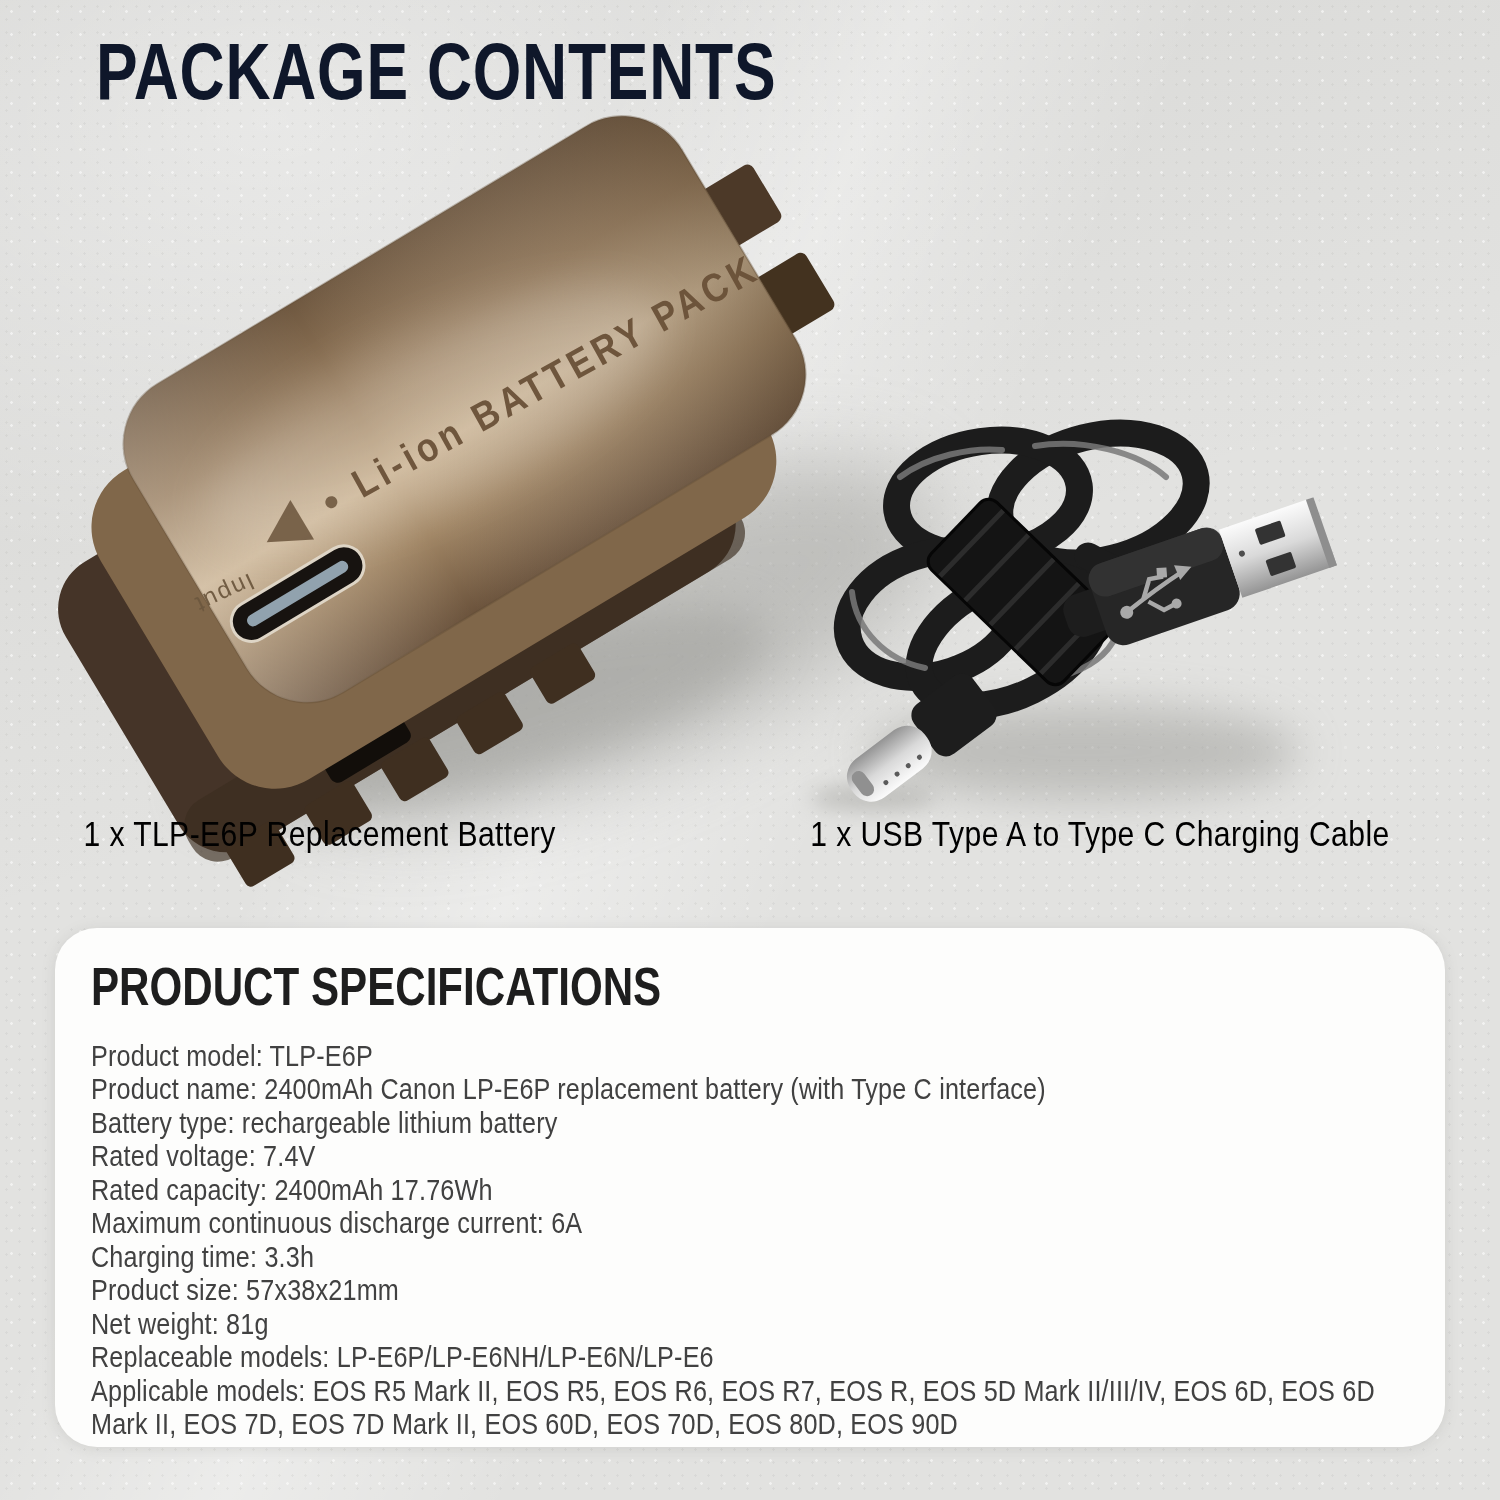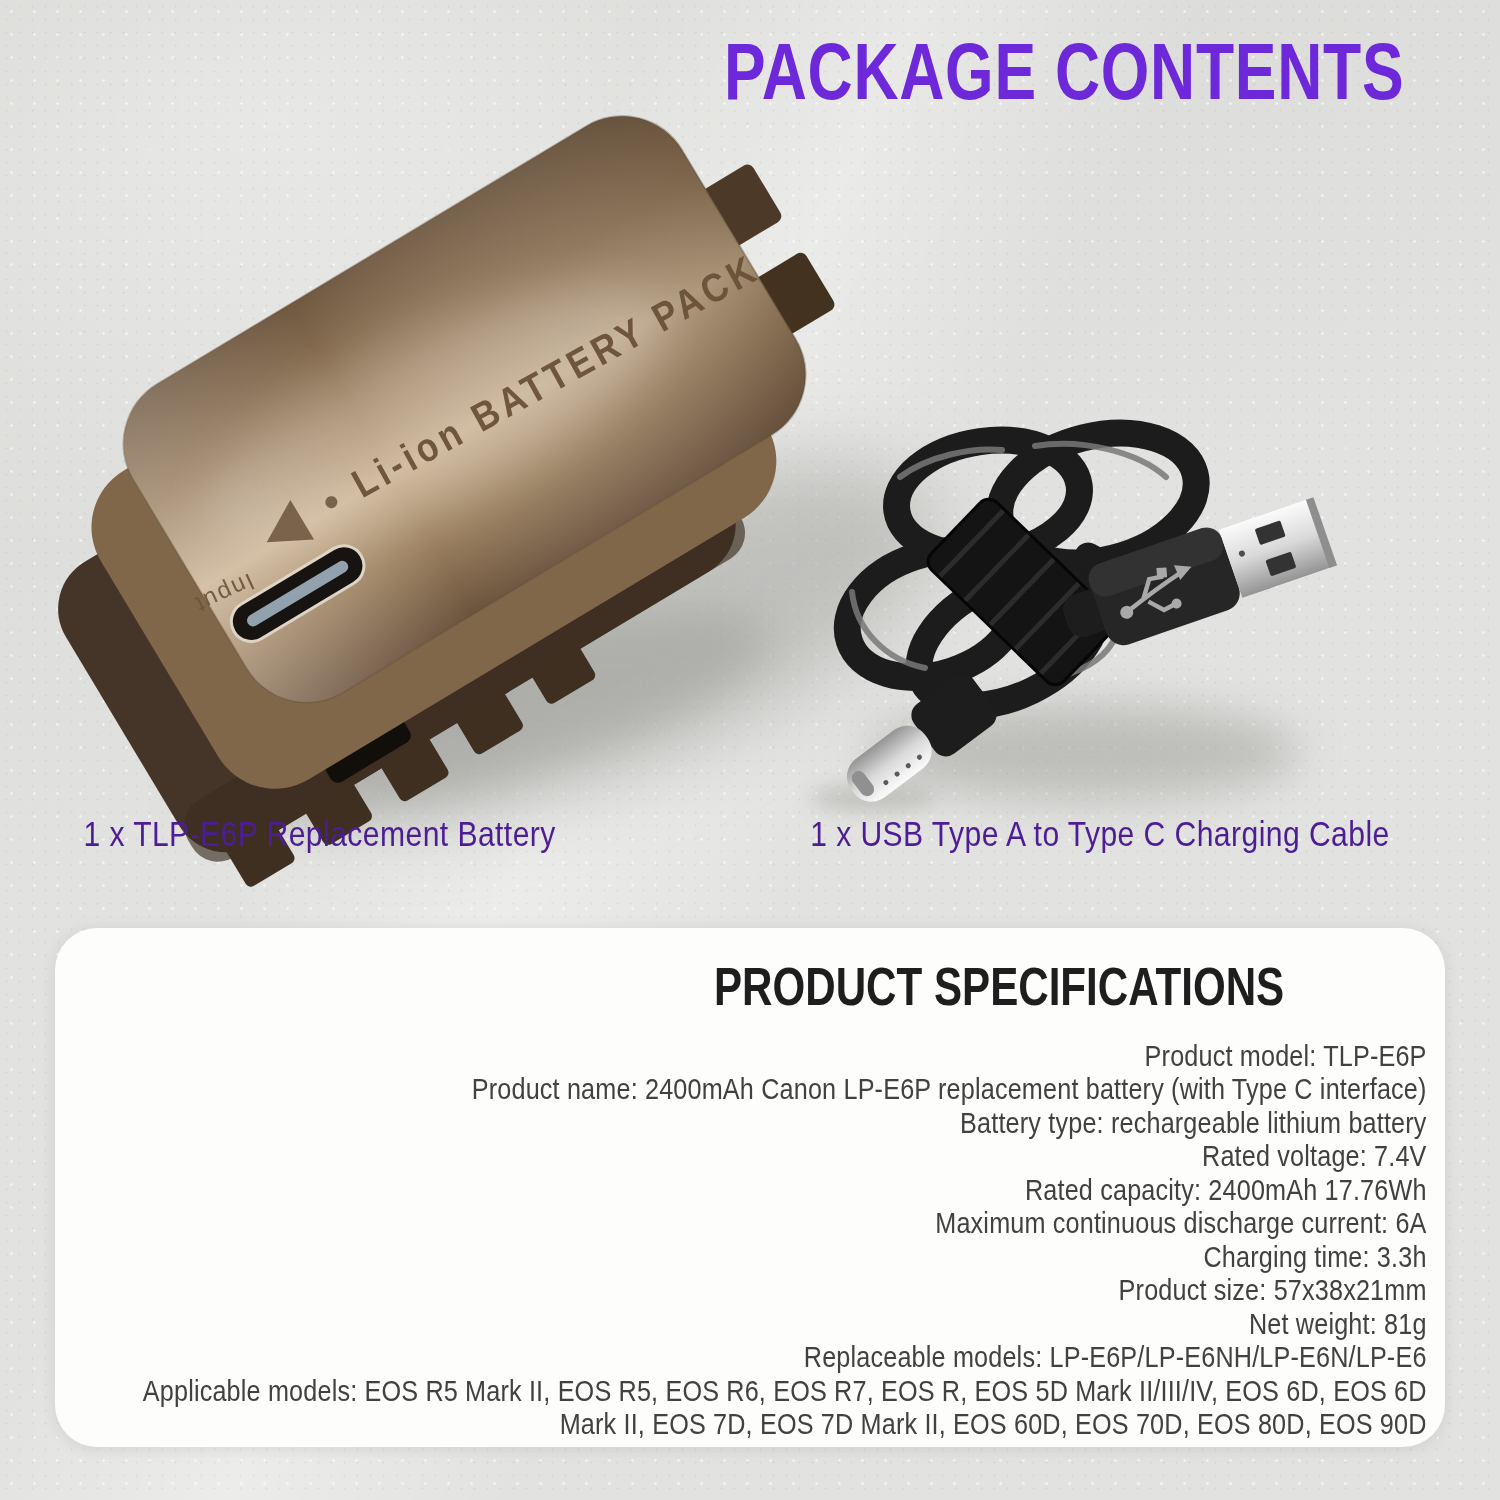--- a/index.html
+++ b/index.html
@@ -11,37 +11,36 @@
       radial-gradient(rgba(45,45,40,0.05) 1px, transparent 1.4px),
       radial-gradient(rgba(255,255,255,0.55) 1px, transparent 1.6px),
       linear-gradient(115deg, rgba(255,255,255,0) 30%, rgba(255,255,255,0.35) 42%, rgba(255,255,255,0) 55%),
       linear-gradient(160deg, rgba(115,115,110,0.10), rgba(255,255,255,0) 45%),
       radial-gradient(1100px 700px at 18% 8%, rgba(255,255,255,0.55), rgba(255,255,255,0) 65%);
     background-size: 13px 13px, 23px 23px, 100% 100%, 100% 100%, 100% 100%;
     font-family: "Liberation Sans", sans-serif;
   }
   .page-title {
     position: absolute; top: 26px; left: 0; width: 100%;
-    text-align: right; font-size: 80px; font-weight: 800;
-    color: #6d28d9; letter-spacing: 1px; white-space: nowrap;
+    text-align: left; font-size: 80px; font-weight: 800;
+    color: #0f172a; letter-spacing: 1px; white-space: nowrap;
   }
   .page-title span { display: inline-block; transform: scaleX(0.78); }
   .hero { position: absolute; top: 100px; left: 0; }
   .caption {
-    position: absolute; top: 814px; font-size: 35px; color: #4c1d95;
+    position: absolute; top: 814px; font-size: 35px; color: #000000;
     text-align: center; white-space: nowrap;
   }
   .caption span { display: inline-block; transform: scaleX(0.86); letter-spacing: 0.5px; }
   .caption.left  { left: 40px;  width: 560px; }
   .caption.right { left: 763px; width: 640px; }
   .card {
     position: absolute; left: 55px; top: 928px; width: 1390px; height: 519px;
     background: #fdfdfc; border-radius: 42px;
     box-shadow: 0 2px 14px rgba(120,120,115,0.18);
-    text-align: right;
   }
   .specs-heading {
     margin: 30px 0 0 36px; font-size: 54px; font-weight: 800;
     color: #1e1e1e; line-height: 1.05; white-space: nowrap;
   }
   .specs-heading span { display: inline-block; transform: scaleX(0.78); transform-origin: left center; }
   .spec-text {
     margin: 24px 0 0 36px; width: 1590px;
     transform: scaleX(0.84); transform-origin: 0 0;
     font-size: 30px; line-height: 33.5px; color: #414141; letter-spacing: 0.2px;

